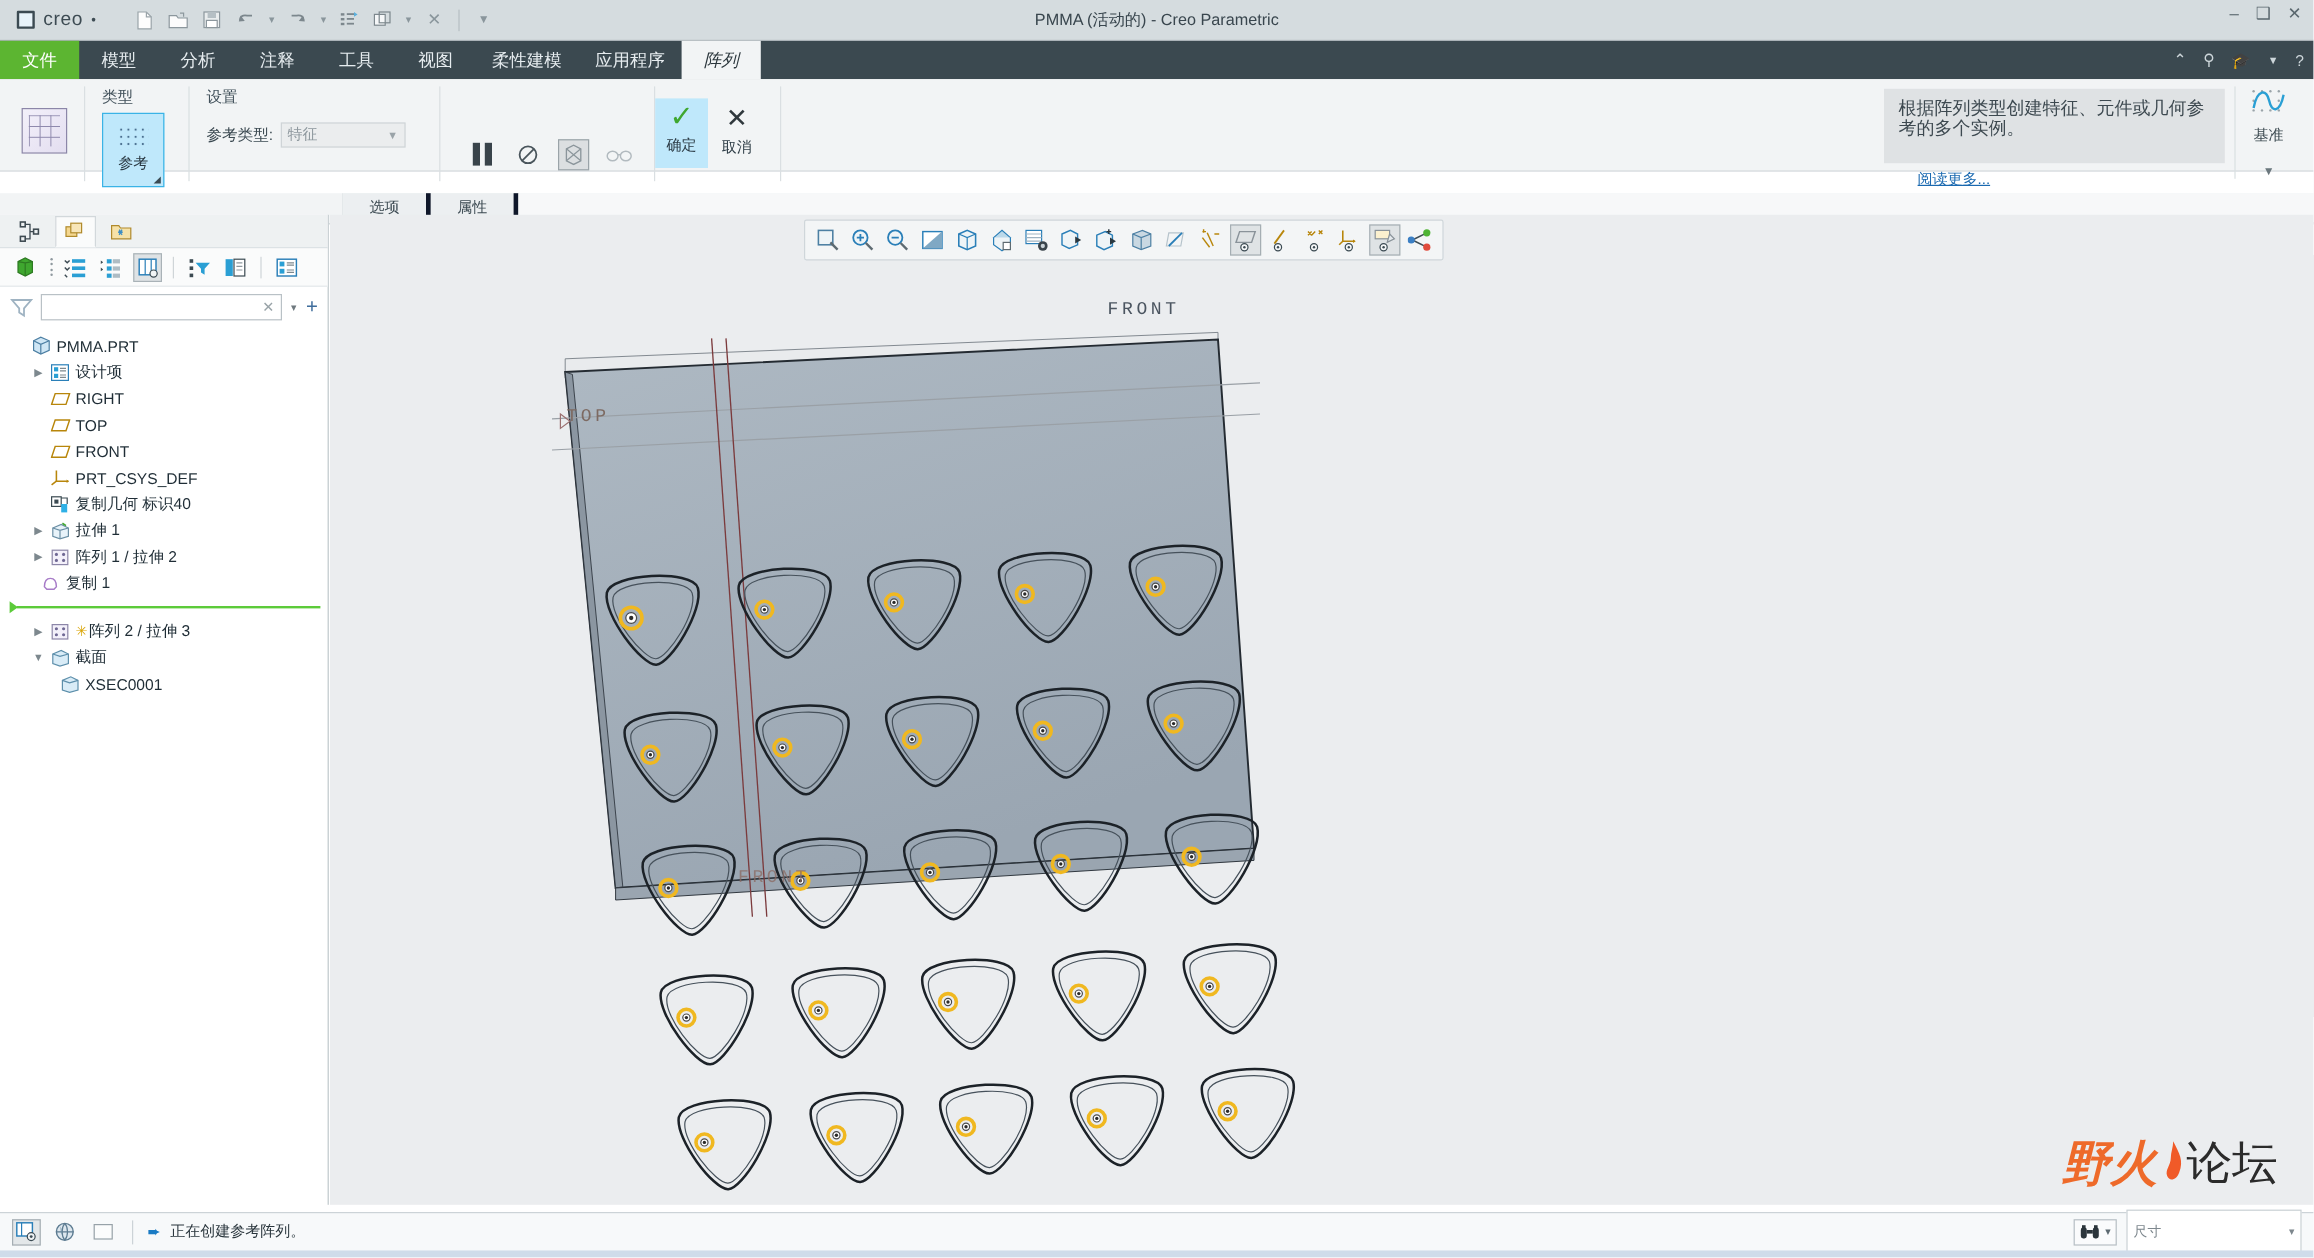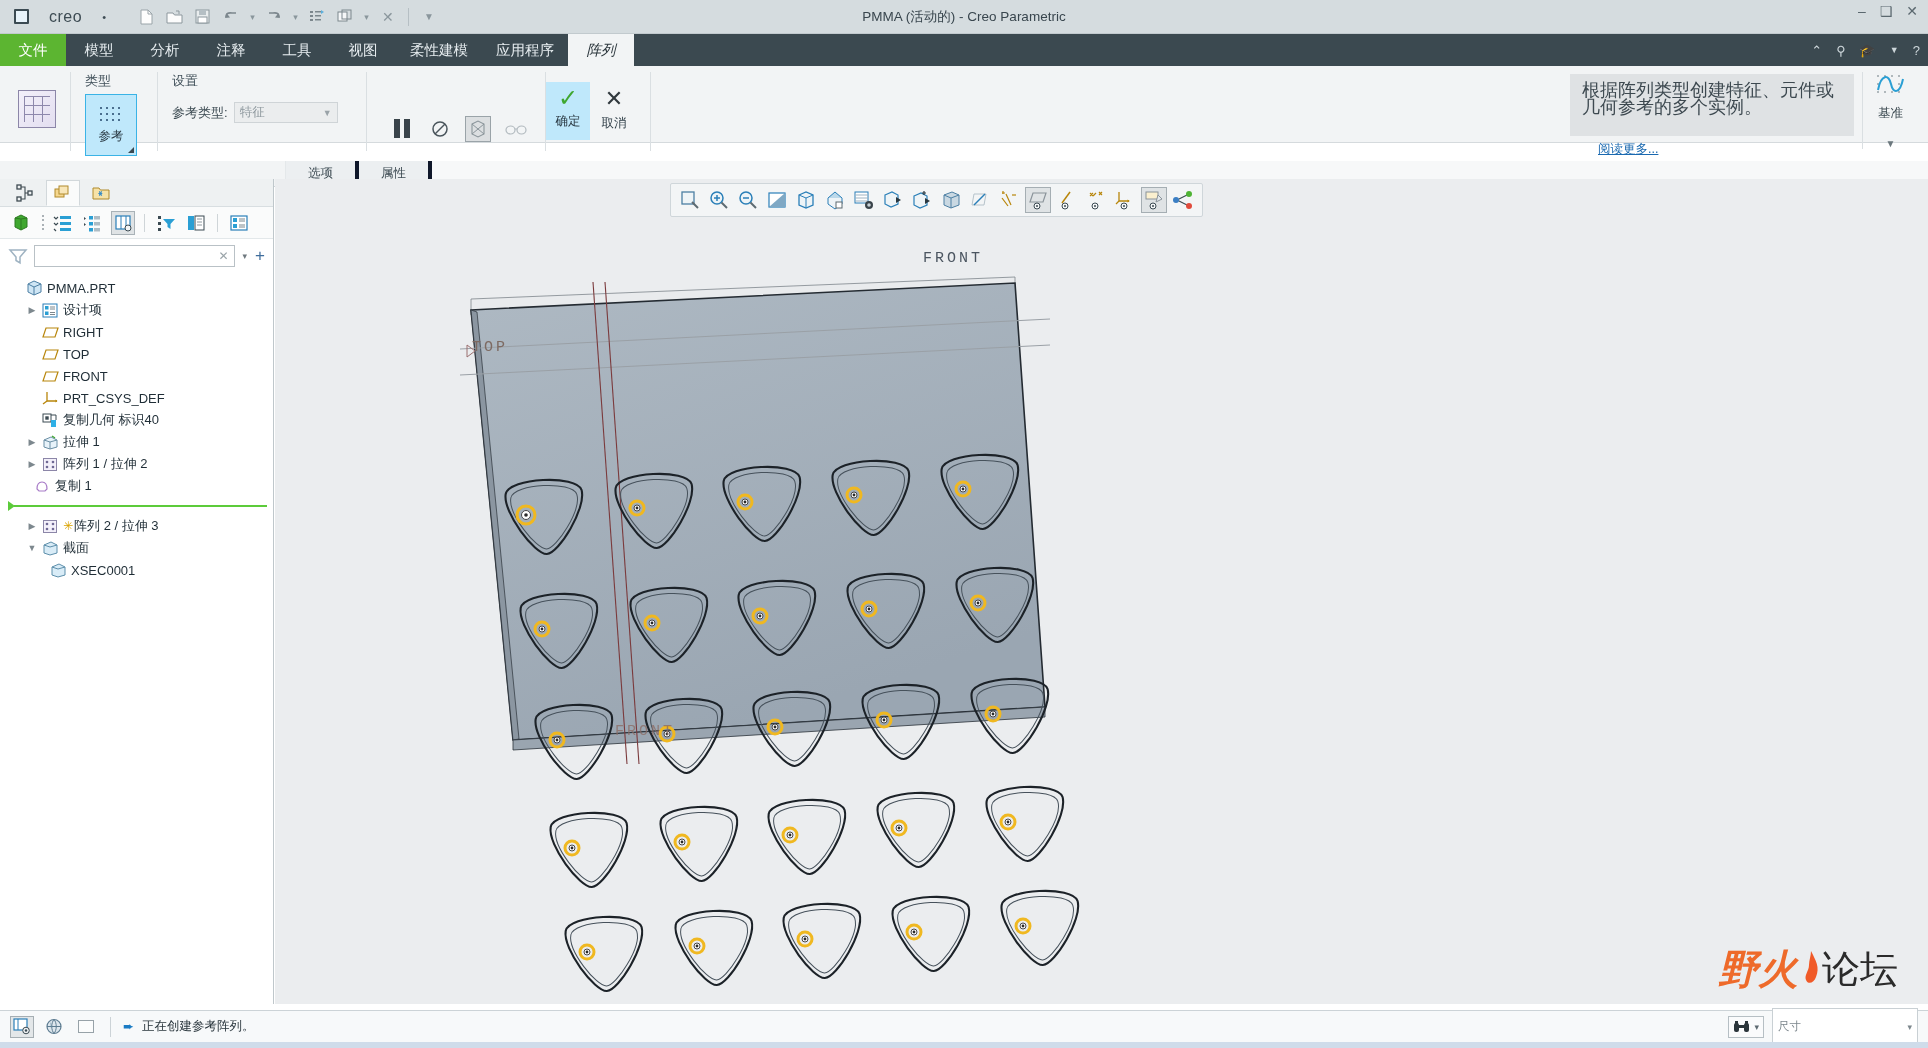--- a/index.html
+++ b/index.html
@@ -11,21 +11,21 @@
   }
   #app { position: relative; width: 1928px; height: 1048px; }
 
   
   .titlebar {
     position: absolute; left: 0; top: 0; width: 1928px; height: 34px;
     background: #d5dcdf;
     display: flex; align-items: center;
     border-bottom: 1px solid #c2cace;
   }
-  .creo-logo { display: flex; align-items: center; padding-left: 14px; gap: 20px; }
+  .creo-logo { display: flex; align-items: center; padding-left: 14px; gap: 7px; }
   .creo-cube {
     width: 15px; height: 15px; background: #e8f3fa;
     border: 2px solid #3b4a52; border-radius: 1px; position: relative;
   }
   .creo-text { font-size: 16px; color: #3d4b53; letter-spacing: .5px; font-weight: 400; }
   .qat { display: flex; align-items: center; gap: 2px; margin-left: 28px; }
   .qat-btn {
     width: 26px; height: 24px; display: flex; align-items: center; justify-content: center;
     color: #8a969c; font-size: 15px; cursor: default;
   }
@@ -121,21 +121,21 @@
   .ok-btn { background: #bfe8fb; height: 58px; }
   .cancel-btn { height: 58px; }
   .ok-btn .lbl, .cancel-btn .lbl { font-size: 12.5px; color: #2b3a44; margin-top: 3px; }
   .check-glyph { color: #3fa72f; font-size: 24px; line-height: 24px; font-weight: bold; }
   .x-glyph { color: #30383d; font-size: 22px; line-height: 26px; font-weight: bold; }
 
   .help-panel {
     position: absolute; right: 74px; top: 8px; width: 284px; height: 62px;
     background: #dfe2e4; padding: 8px 12px;
   }
-  .help-panel p { font-size: 18px; color: #3d4950; line-height: 17px; }
+  .help-panel p { font-size: 15px; color: #3d4950; line-height: 17px; }
   .help-link { font-size: 12.5px; color: #1a69b0; text-decoration: underline; position:absolute; left:28px; bottom:-22px;}
   .datum-grp {
     position: absolute; right: 16px; top: 6px; width: 50px;
     display: flex; flex-direction: column; align-items: center;
     border-left: 1px solid #dadfe2; padding-left: 6px;
   }
   .datum-ic { width: 34px; height: 30px; position: relative; }
   .datum-lbl { font-size: 12.5px; color: #3b4950; margin-top: 3px; }
   .datum-caret { font-size: 10px; color: #6b777d; margin-top: 16px; }
 

